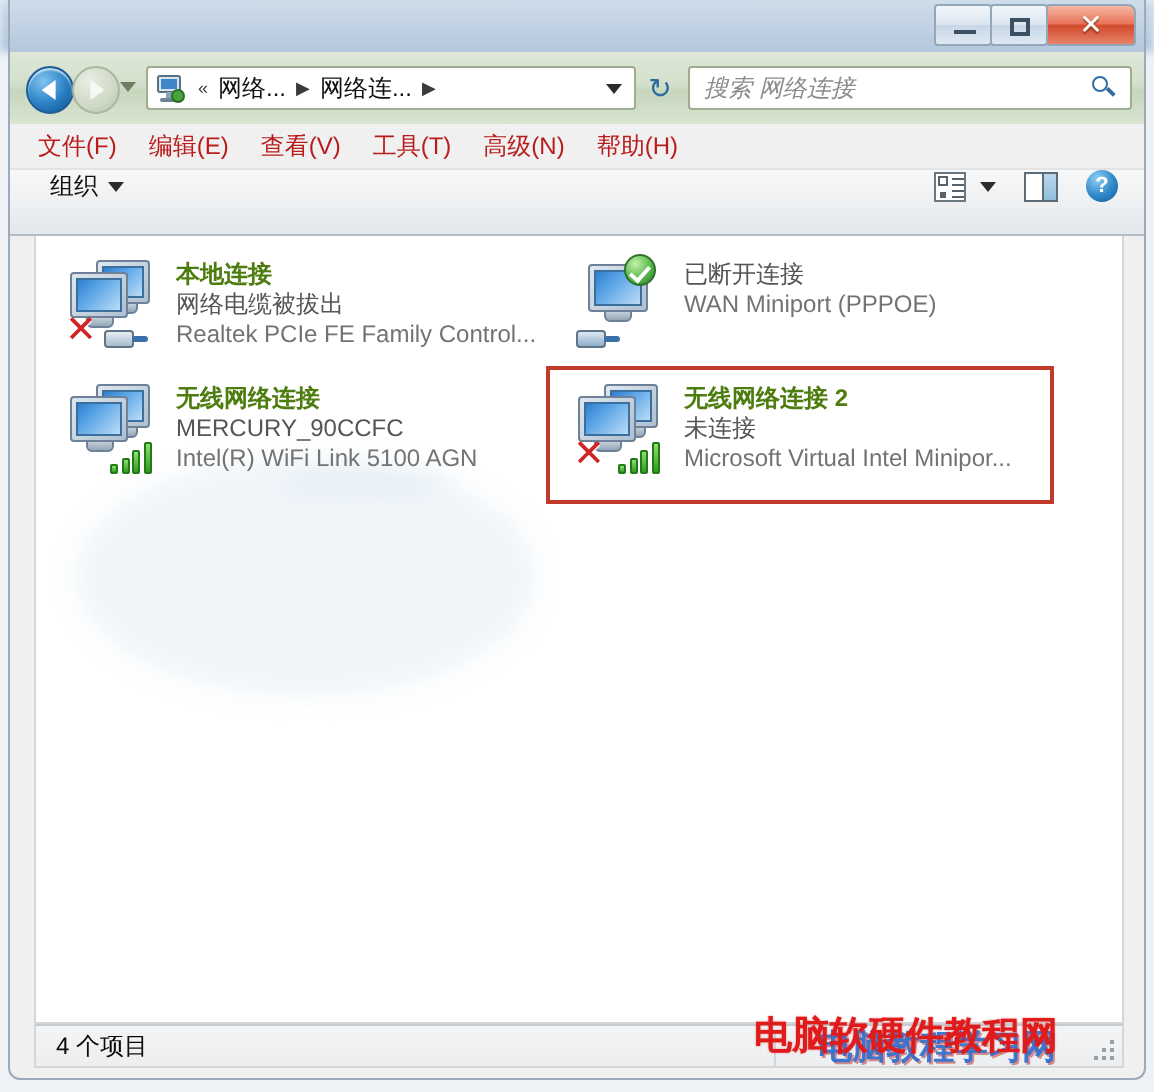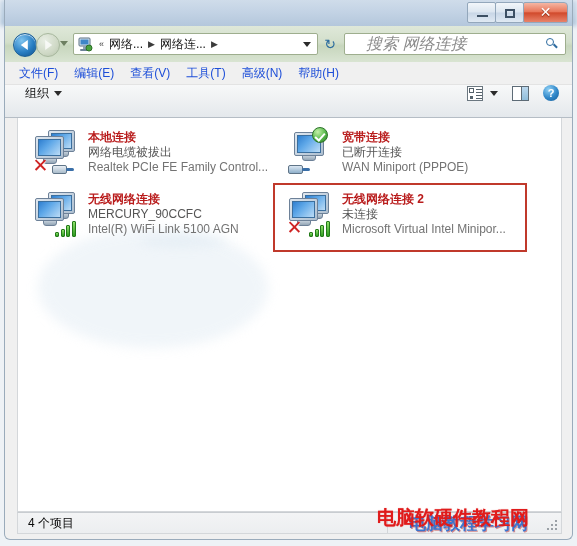--- a/index.html
+++ b/index.html
@@ -200,22 +200,22 @@
     background: #ffffff;
     border: 1px solid #9eae8e;
     border-radius: 2px;
     box-sizing: border-box;
     display: flex;
     align-items: center;
   }
   .search-ph {
     font-style: italic;
     color: #8c8c8c;
-    font-size: 16px;
-    padding-left: 21px;
+    font-size: 12px;
+    padding-left: 7px;
     white-space: nowrap;
   }
   .search-mag {
     margin-left: auto; margin-right: 7px;
     width: 12px; height: 12px;
     position: relative;
   }
   .search-mag::before {
     content: "";
     position: absolute; left: 0; top: 0;
@@ -239,21 +239,21 @@
     width: 100%; height: 23px;
     background: #f0f0f0;
     border-bottom: 1px solid #e3e3e3;
     display: flex;
     align-items: center;
     padding-left: 14px;
     box-sizing: border-box;
   }
   .menu-item {
     font-size: 12px;
-    color: #1d4ed8;
+    color: #b91c1c;
     margin-right: 16px;
     white-space: nowrap;
   }
 
   
   .toolbar {
     position: absolute;
     left: 0; top: 85px;
     width: 100%; height: 33px;
     background: linear-gradient(to bottom,#f7f8f9 0%,#eef0f2 50%,#e4e8ec 100%);
@@ -380,21 +380,21 @@
     margin-right: 8px;
   }
   .tile-text {
     padding-top: 2px;
     line-height: 15px;
     overflow: hidden;
   }
   .tile-name {
     font-size: 12px;
     font-weight: bold;
-    color: #b91c1c;
+    color: #4d7c0f;
     white-space: nowrap;
   }
   .tile-status {
     font-size: 12px;
     color: #555;
     white-space: nowrap;
   }
   .tile-device {
     font-size: 12px;
     color: #737373;
@@ -707,21 +707,20 @@
                 <div class="screen"></div>
                 <div class="stand"></div>
               </div>
             <div class="badge-plug broadband" style="left:2px;">
               <div class="body"></div>
                 <div class="cord"></div>
             </div>
             <div class="badge-check"></div>
           </div>
           <div class="tile-text">
-            <div class="tile-name">宽带连接</div>
             <div class="tile-status">已断开连接</div>
             <div class="tile-device">WAN Miniport (PPPOE)</div>
           </div>
         </div>
 
         <div class="tile">
           <div class="tile-icon">
             <div class="mon mon-back">
                 <div class="screen"></div>
                 <div class="stand"></div>

